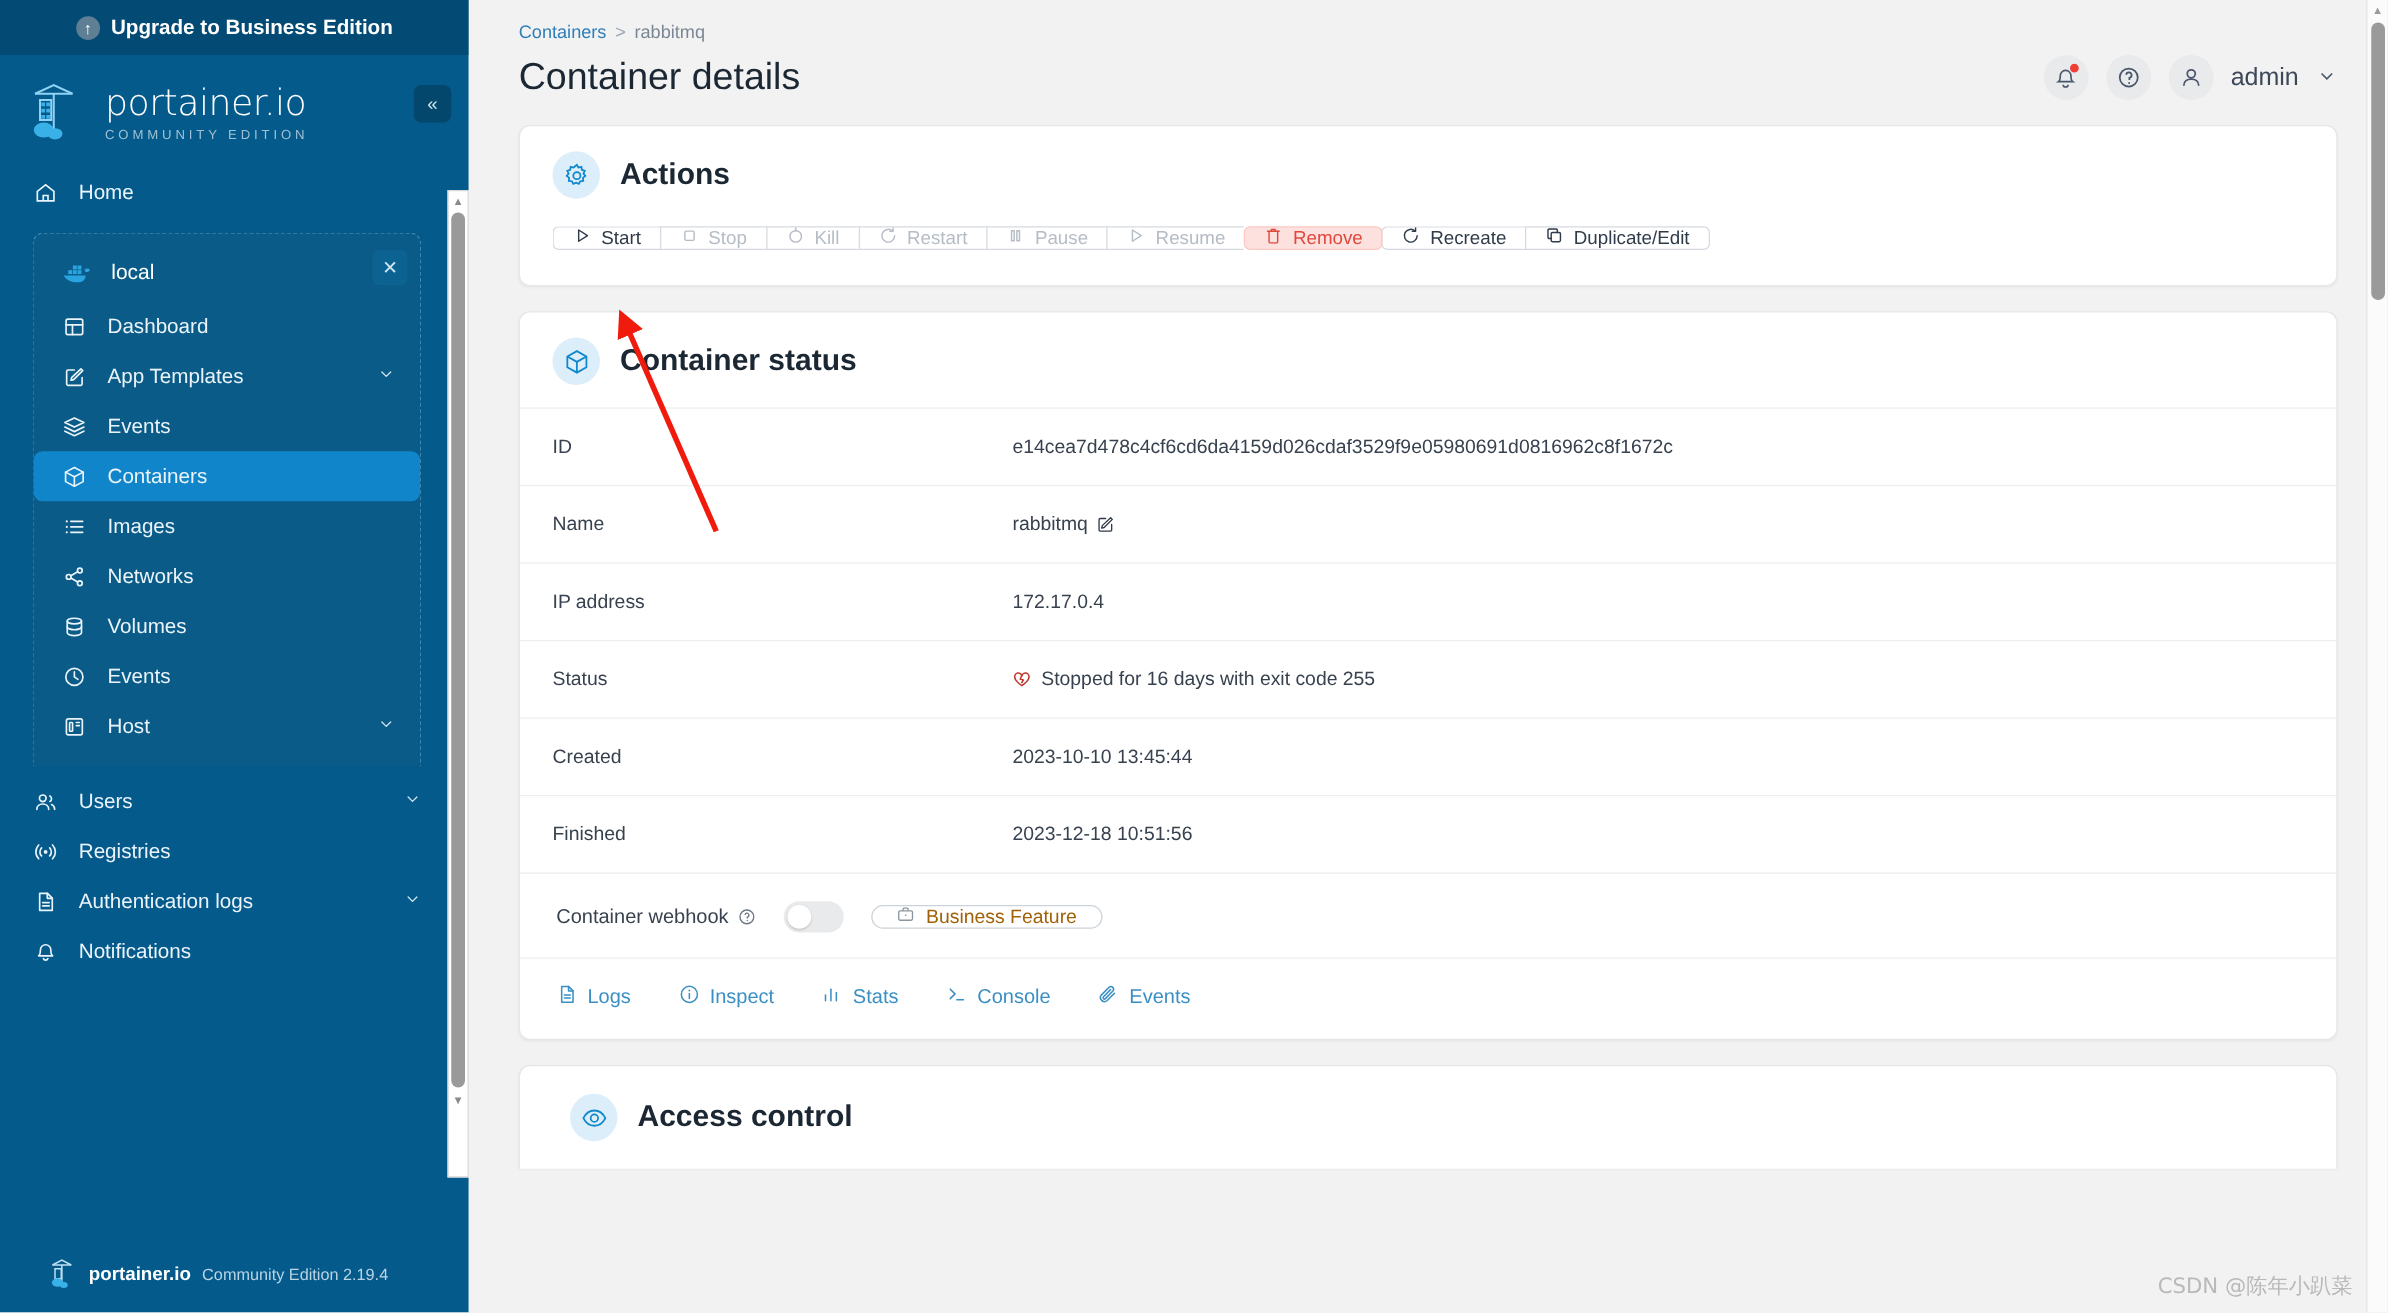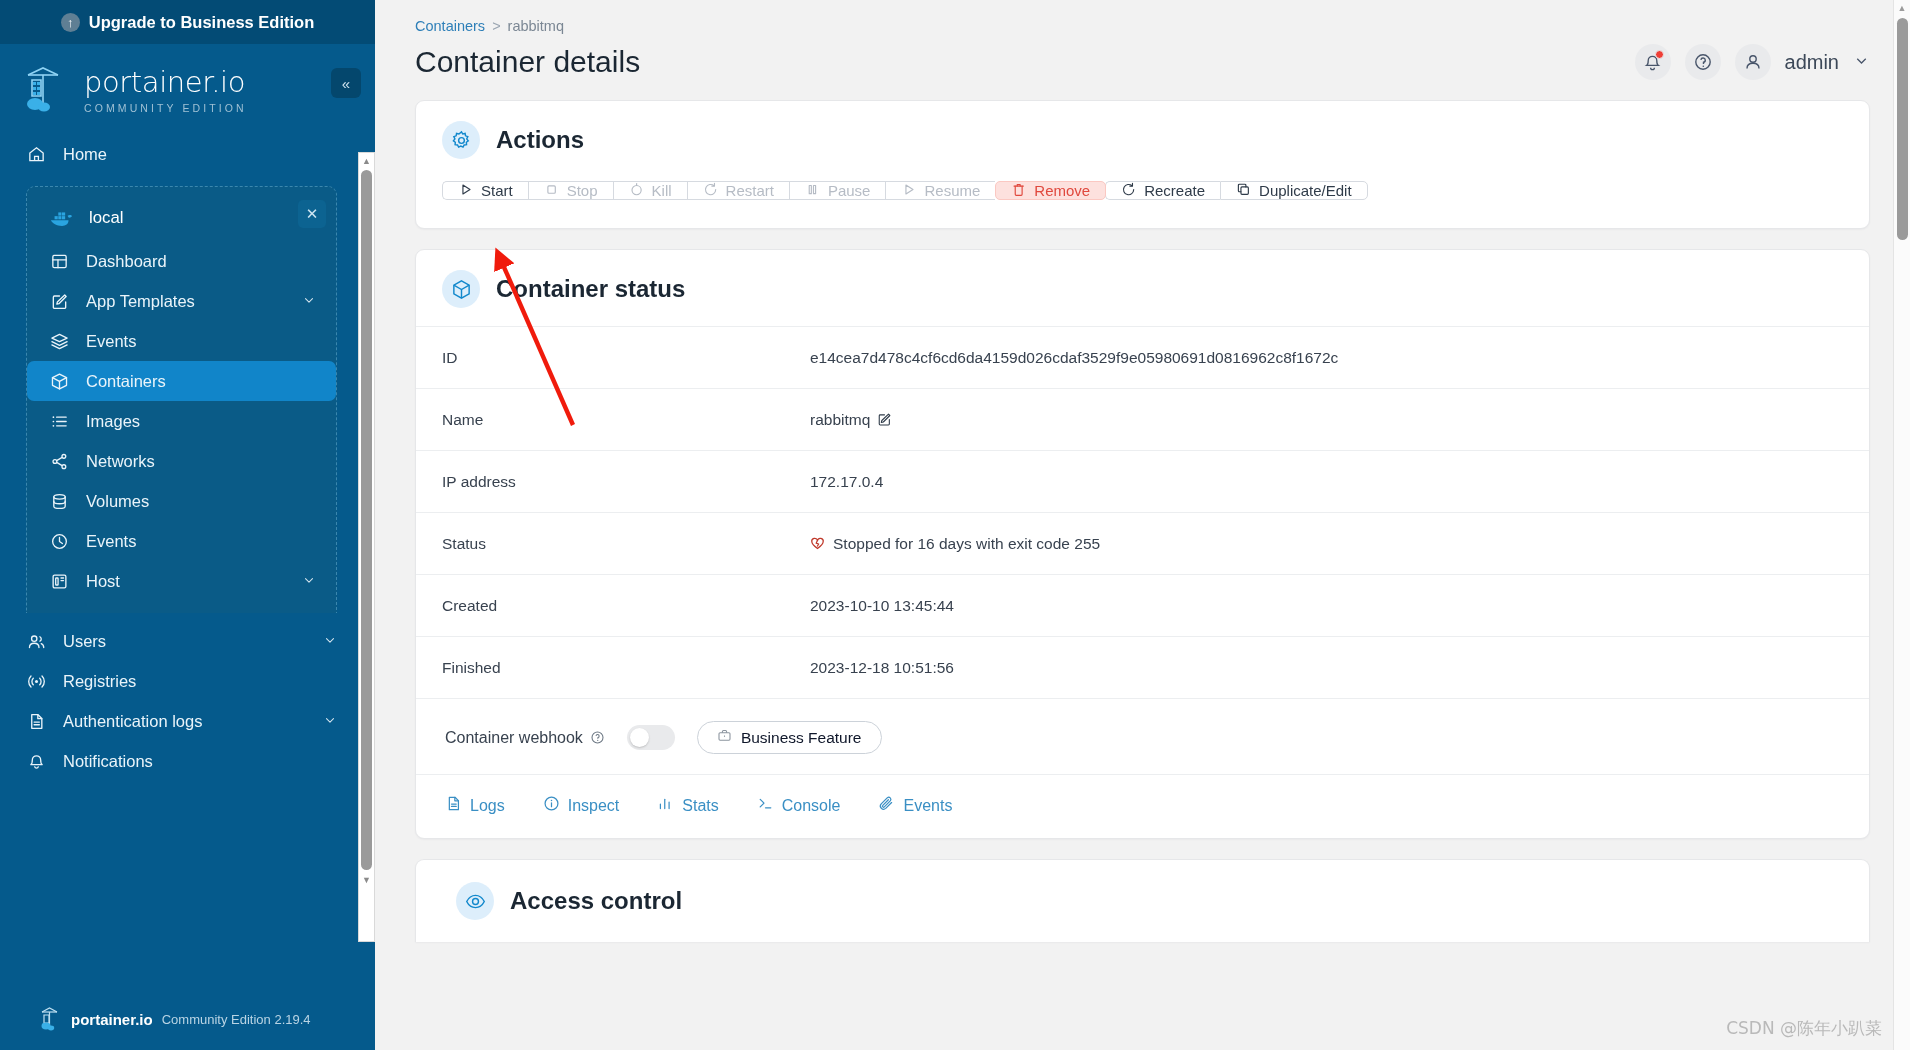--- a/index.html
+++ b/index.html
@@ -205,23 +205,23 @@
     width: 48px; height: 25px; border-radius: 13px;
     background: #e9eaec; position: relative; cursor: pointer; flex: 0 0 48px;
   }
   .toggle .knob {
     position: absolute; left: 3px; top: 3px;
     width: 19px; height: 19px; border-radius: 50%;
     background: #fff; box-shadow: 0 1px 2px rgba(0,0,0,.18);
   }
   .biz-pill {
     display: flex; align-items: center; gap: 9px;
-    height: 33px; padding: 0 19px;
+    height: 19px; padding: 0 19px;
     border: 1px solid #ccd2d9; border-radius: 17px;
-    color: #0f172a; font-size: 15.5px; cursor: pointer; background: #fff;
+    color: #a16207; font-size: 15.5px; cursor: pointer; background: #fff;
   }
   .links-row {
     display: flex; align-items: center; gap: 38px;
     border-top: 1px solid #eceef0; padding: 20px 26px 22px 29px;
   }
   .link {
     display: flex; align-items: center; gap: 8px;
     color: #3a8fc4; font-size: 16px; cursor: pointer;
   }
 

